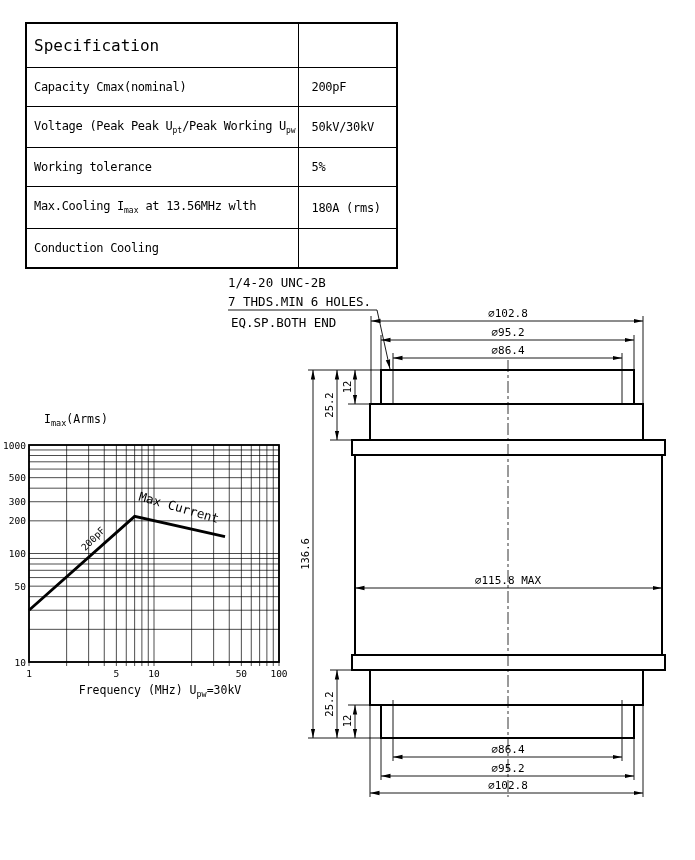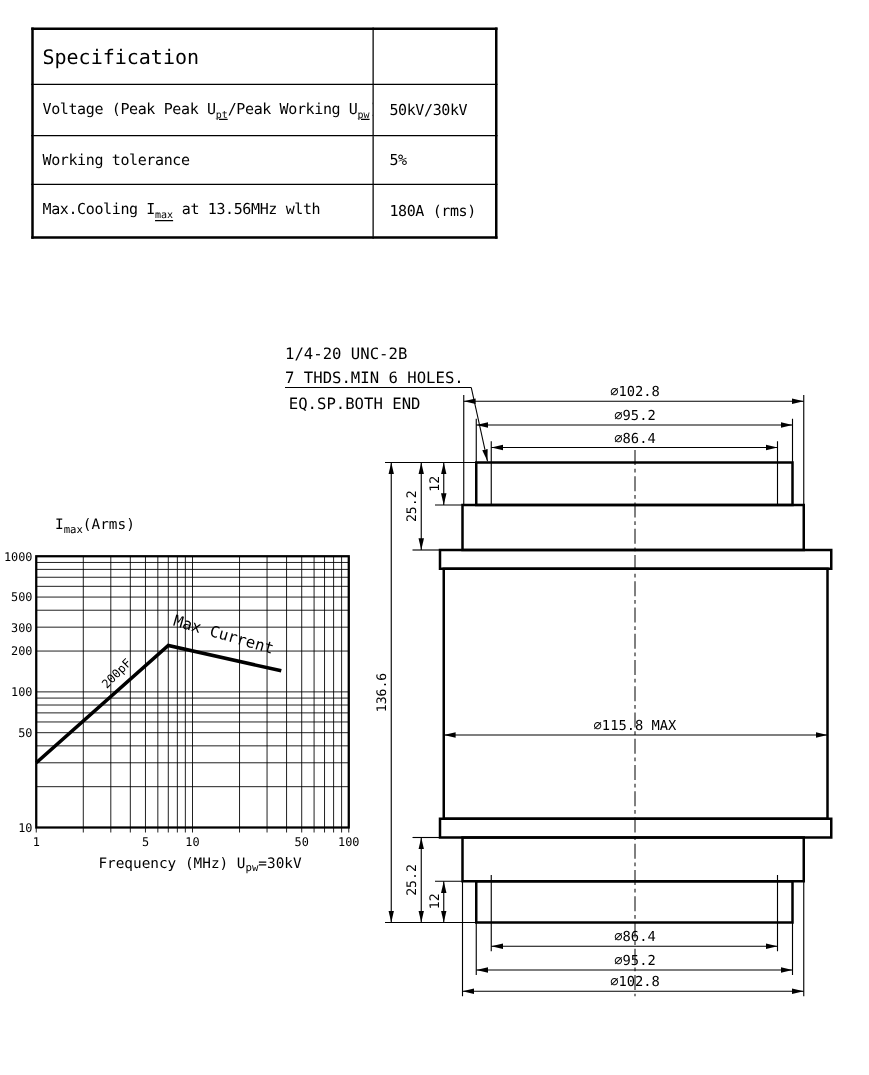--- a/index.html
+++ b/index.html
@@ -10,21 +10,21 @@
               table-layout:fixed;}
   .spec-table td{border:1px solid #000;padding:12px;white-space:nowrap;overflow:hidden;
                  font-size:12px;letter-spacing:-0.3px;height:27px;box-sizing:border-box;
                  vertical-align:middle;}
   .spec-table{border:2px solid #000;}
   .spec-table .col-label{width:272px;}
   .spec-table .col-value{width:99px;}
   .spec-table td.label{padding-left:7px;}
   .spec-table td.value{padding-left:13px;}
   .spec-table tr.header td{height:29px;font-size:16px;letter-spacing:0;}
-  .sub{font-size:8px;vertical-align:sub;letter-spacing:0;text-decoration:underline;}
+  .sub{font-size:8px;vertical-align:sub;letter-spacing:0;}
   
   .overlay{position:absolute;left:0;top:0;}
   .outline{fill:none;stroke:#000;stroke-width:2;}
   .thin{fill:none;stroke:#000;stroke-width:0.9;}
   .centerline{fill:none;stroke:#000;stroke-width:0.8;stroke-dasharray:12 3 3 3;}
   .dim-text{font-family:"DejaVu Sans Mono",monospace;font-size:11px;fill:#000;}
   .dim-text-sm{font-family:"DejaVu Sans Mono",monospace;font-size:10.5px;fill:#000;}
   .note-text{font-family:"DejaVu Sans Mono",monospace;font-size:12.5px;fill:#000;}
   
   .grid{stroke:#000;stroke-width:0.7;}
@@ -44,30 +44,38 @@
     <colgroup>
         <col class="col-label">
         <col class="col-value">
       </colgroup>
     <tbody>
         <tr class="header">
       <td class="label">Specification</td>
       <td class="value"></td>
     </tr>
     <tr>
+      <td class="label"><span>Capacity Cmax(nominal)</span></td>
+      <td class="value">200pF</td>
+    </tr>
+    <tr>
       <td class="label"><span>Voltage (Peak Peak U</span><span class="sub">pt</span><span>/Peak Working U</span><span class="sub">pw</span><span>)</span></td>
       <td class="value">50kV/30kV</td>
     </tr>
     <tr>
       <td class="label"><span>Working tolerance</span></td>
       <td class="value">5%</td>
     </tr>
     <tr>
       <td class="label"><span>Max.Cooling I</span><span class="sub">max</span><span> at 13.56MHz wlth</span></td>
       <td class="value">180A (rms)</td>
+    </tr>
+    <tr>
+      <td class="label"><span>Conduction Cooling</span></td>
+      <td class="value"></td>
     </tr>
   </tbody>
     </table>
 
   <svg class="overlay" width="695" height="860" viewBox="0 0 695 860">
     <defs>
       <marker id="arr" viewBox="0 0 10 6" refX="9.5" refY="3" markerWidth="10" markerHeight="6" markerUnits="userSpaceOnUse" orient="auto-start-reverse">
         <path d="M0,0.8 L9.5,3 L0,5.2 z" fill="#000"></path>
       </marker>
     </defs>

